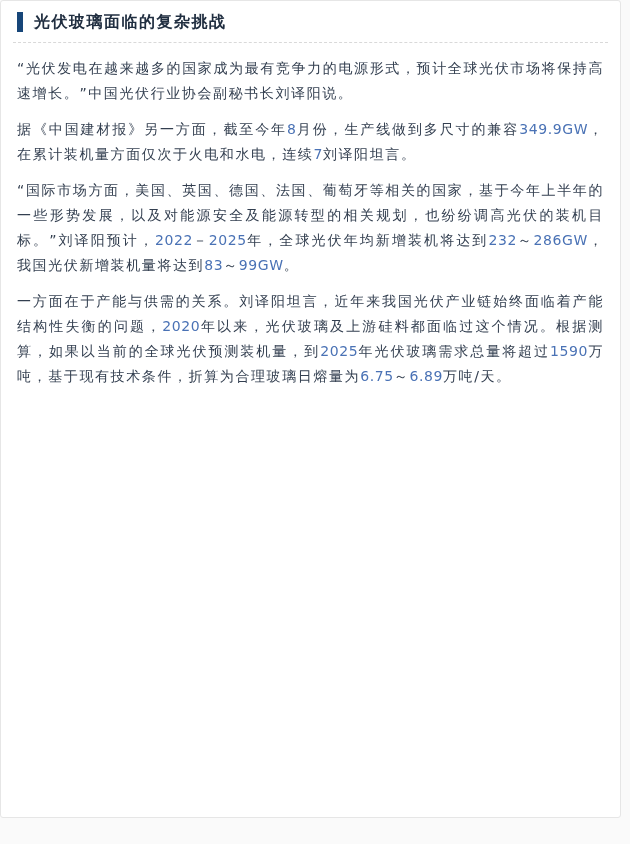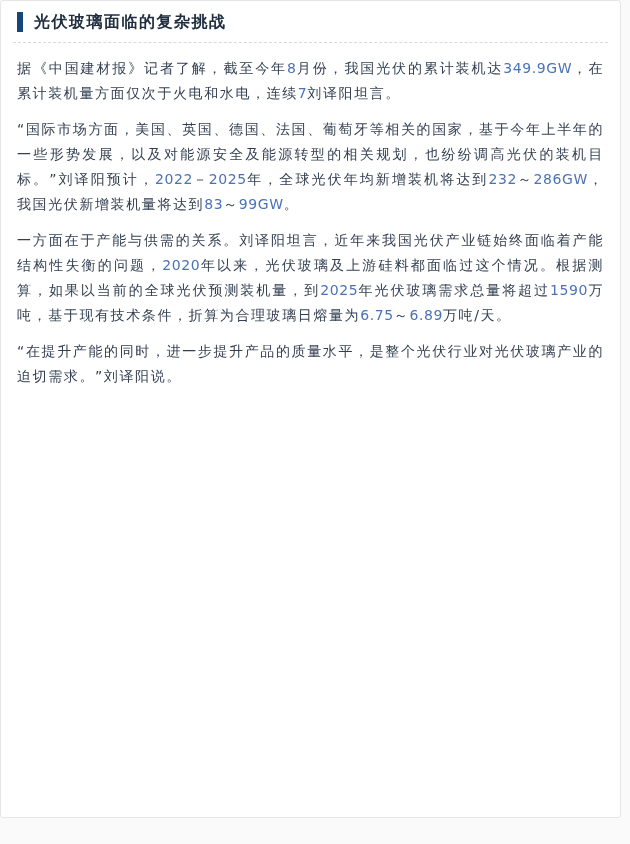--- a/index.html
+++ b/index.html
@@ -75,18 +75,18 @@
 </head>
 <body>
 
 <div class="card">
   <div class="title-row">
     <span class="accent-bar"></span>
     <h1 class="title">光伏玻璃面临的复杂挑战</h1>
   </div>
   <hr class="dashed-sep">
   <div class="body-text">
-      <p class="para"><span class="seg">据《中国建材报》记者了解，截至今年</span><span class="seg num">8</span><span class="seg">月份，我国光伏的累计装机达</span><span class="seg num">349.9GW</span><span class="seg">，在累计装机量方面仅次于火电和水电，连续</span><span class="seg num">7</span><span class="seg">刘译阳坦言。</span></p>
+      <p class="para"><span class="seg">“光伏发电在越来越多的国家成为最有竞争力的电源形式，预计全球光伏市场将保持高速增长。”中国光伏行业协会副秘书长刘译阳说。</span></p>
+      <p class="para"><span class="seg">据《中国建材报》另一方面，截至今年</span><span class="seg num">8</span><span class="seg">月份，生产线做到多尺寸的兼容</span><span class="seg num">349.9GW</span><span class="seg">，在累计装机量方面仅次于火电和水电，连续</span><span class="seg num">7</span><span class="seg">刘译阳坦言。</span></p>
       <p class="para"><span class="seg">“国际市场方面，美国、英国、德国、法国、葡萄牙等相关的国家，基于今年上半年的一些形势发展，以及对能源安全及能源转型的相关规划，也纷纷调高光伏的装机目标。”刘译阳预计，</span><span class="seg num">2022</span><span class="seg">－</span><span class="seg num">2025</span><span class="seg">年，全球光伏年均新增装机将达到</span><span class="seg num">232</span><span class="seg">～</span><span class="seg num">286GW</span><span class="seg">，我国光伏新增装机量将达到</span><span class="seg num">83</span><span class="seg">～</span><span class="seg num">99GW</span><span class="seg">。</span></p>
       <p class="para"><span class="seg">一方面在于产能与供需的关系。刘译阳坦言，近年来我国光伏产业链始终面临着产能结构性失衡的问题，</span><span class="seg num">2020</span><span class="seg">年以来，光伏玻璃及上游硅料都面临过这个情况。根据测算，如果以当前的全球光伏预测装机量，到</span><span class="seg num">2025</span><span class="seg">年光伏玻璃需求总量将超过</span><span class="seg num">1590</span><span class="seg">万吨，基于现有技术条件，折算为合理玻璃日熔量为</span><span class="seg num">6.75</span><span class="seg">～</span><span class="seg num">6.89</span><span class="seg">万吨/天。</span></p>
-      <p class="para"><span class="seg">“在提升产能的同时，进一步提升产品的质量水平，是整个光伏行业对光伏玻璃产业的迫切需求。”刘译阳说。</span></p>
     </div>
 </div>
 
 </body></html>

